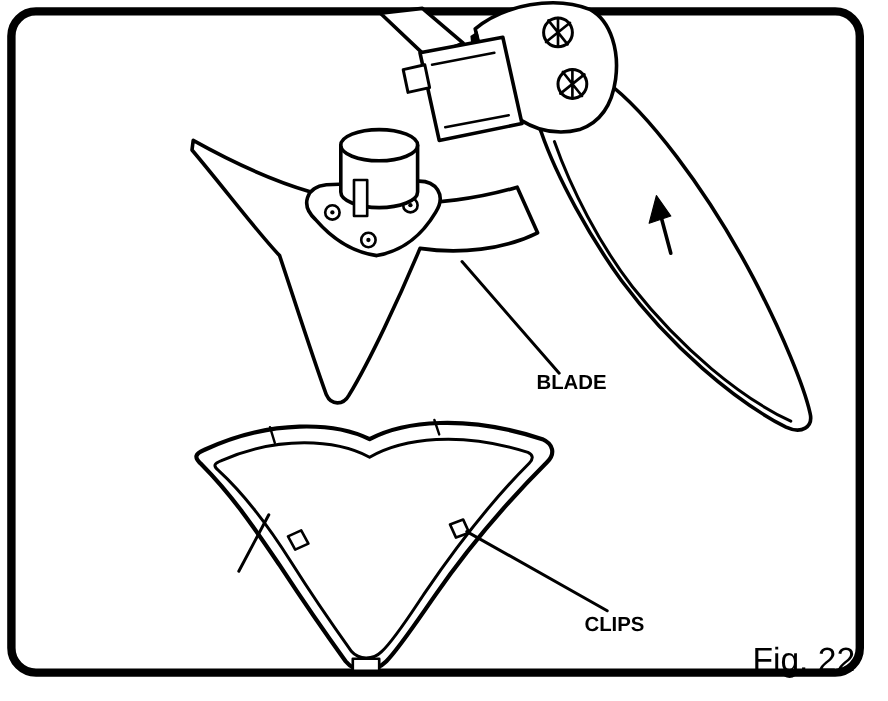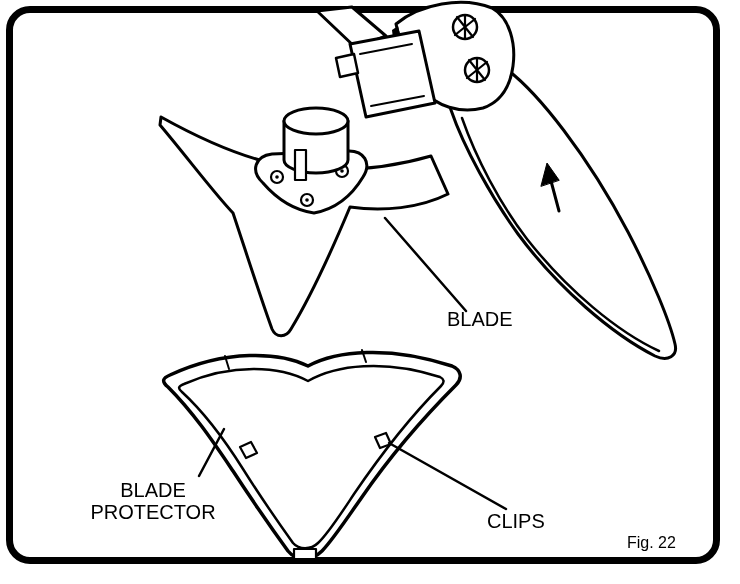--- a/index.html
+++ b/index.html
@@ -16,31 +16,31 @@
     left: 6px; top: 6px;
     width: 714px; height: 558px;
     border: 7px solid #000;
     border-radius: 24px;
     box-sizing: border-box;
   }
   svg.art { position: absolute; left: 0; top: 0; }
   .label {
     position: absolute;
     color: #000;
-    font-weight: normal;
-    font-size: 20px;
+    font-weight: bold;
+    font-size: 17px;
     line-height: 22px;
     white-space: nowrap;
   }
   .label.wrap { white-space: normal; text-align: center; }
   .fig-caption {
     position: absolute;
     color: #000;
     font-weight: 400;
-    font-size: 16px;
+    font-size: 28px;
   }
 </style>
 </head>
 <body>
 
 <div class="page">
 
   <div class="frame"></div>
 
   <svg class="art" width="740" height="584" viewBox="0 0 740 584" xmlns="http://www.w3.org/2000/svg">
@@ -113,19 +113,18 @@
 
       <path d="M199,476 L224,429" stroke-width="2.5"></path>
 
       <path d="M506,509 L389,443" stroke-width="2.5"></path>
 
     </g>
   </svg>
 
   <div class="label" style="left:447px; top:308px;">BLADE</div>
 
-  <div class="label wrap" style="left:78px; top:479px; width:150px;">BLADE PROTECTOR</div>
 
   <div class="label" style="left:487px; top:510px;">CLIPS</div>
 
   <div class="fig-caption" style="left:627px; top:534px;">Fig. 22</div>
 
 </div>
 
 </body></html>

